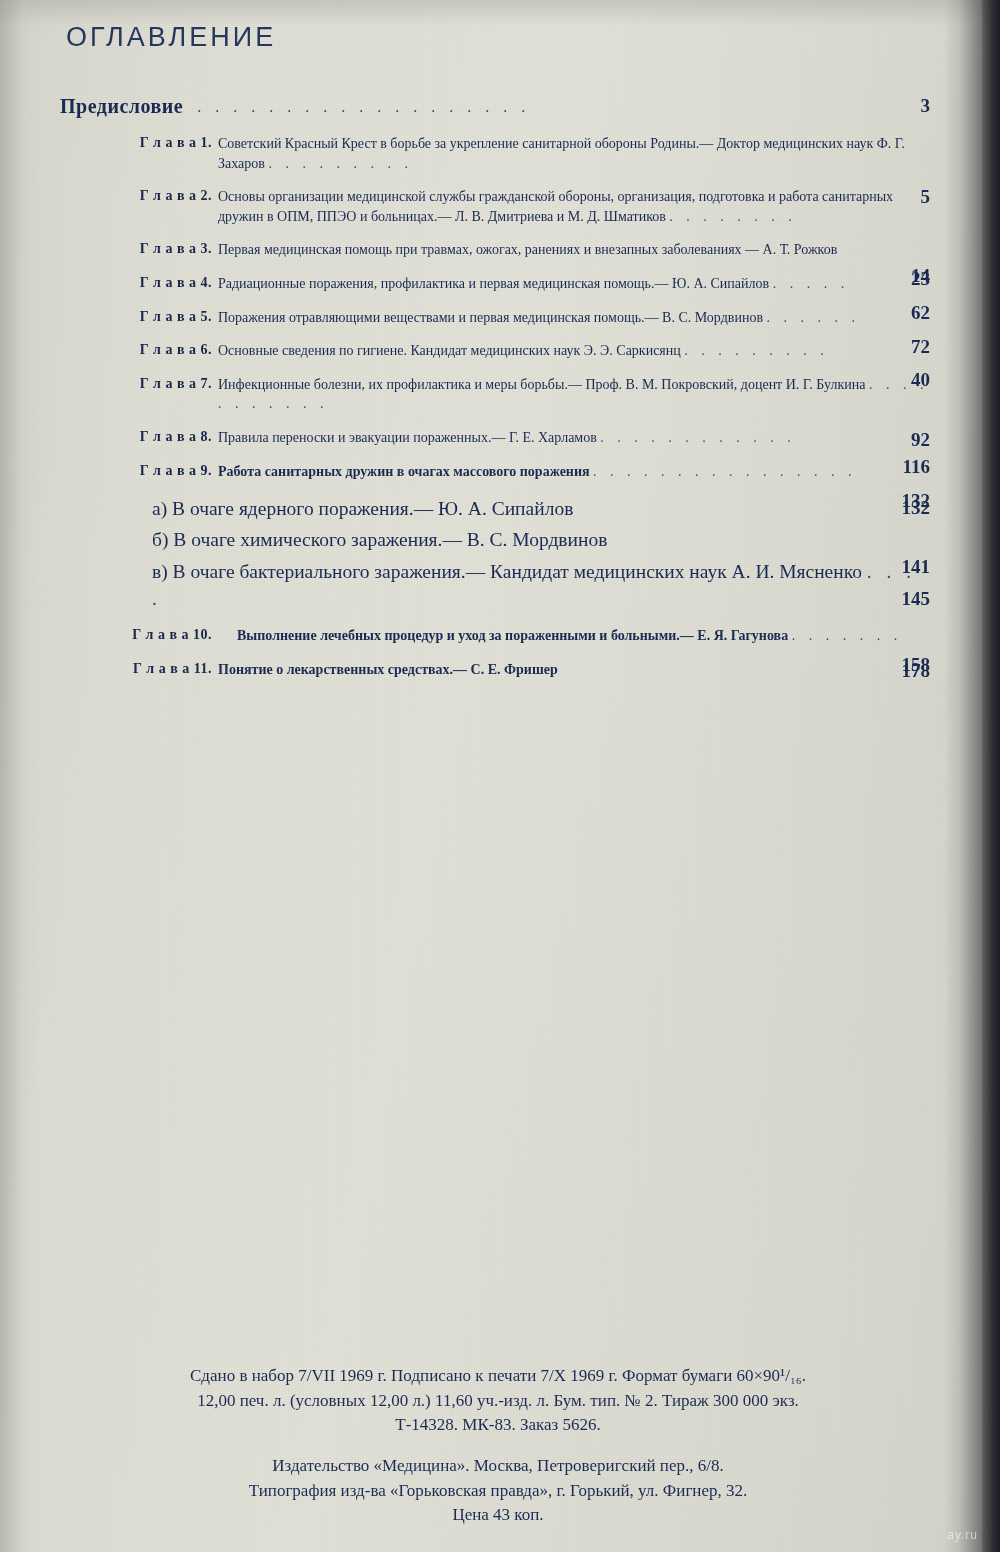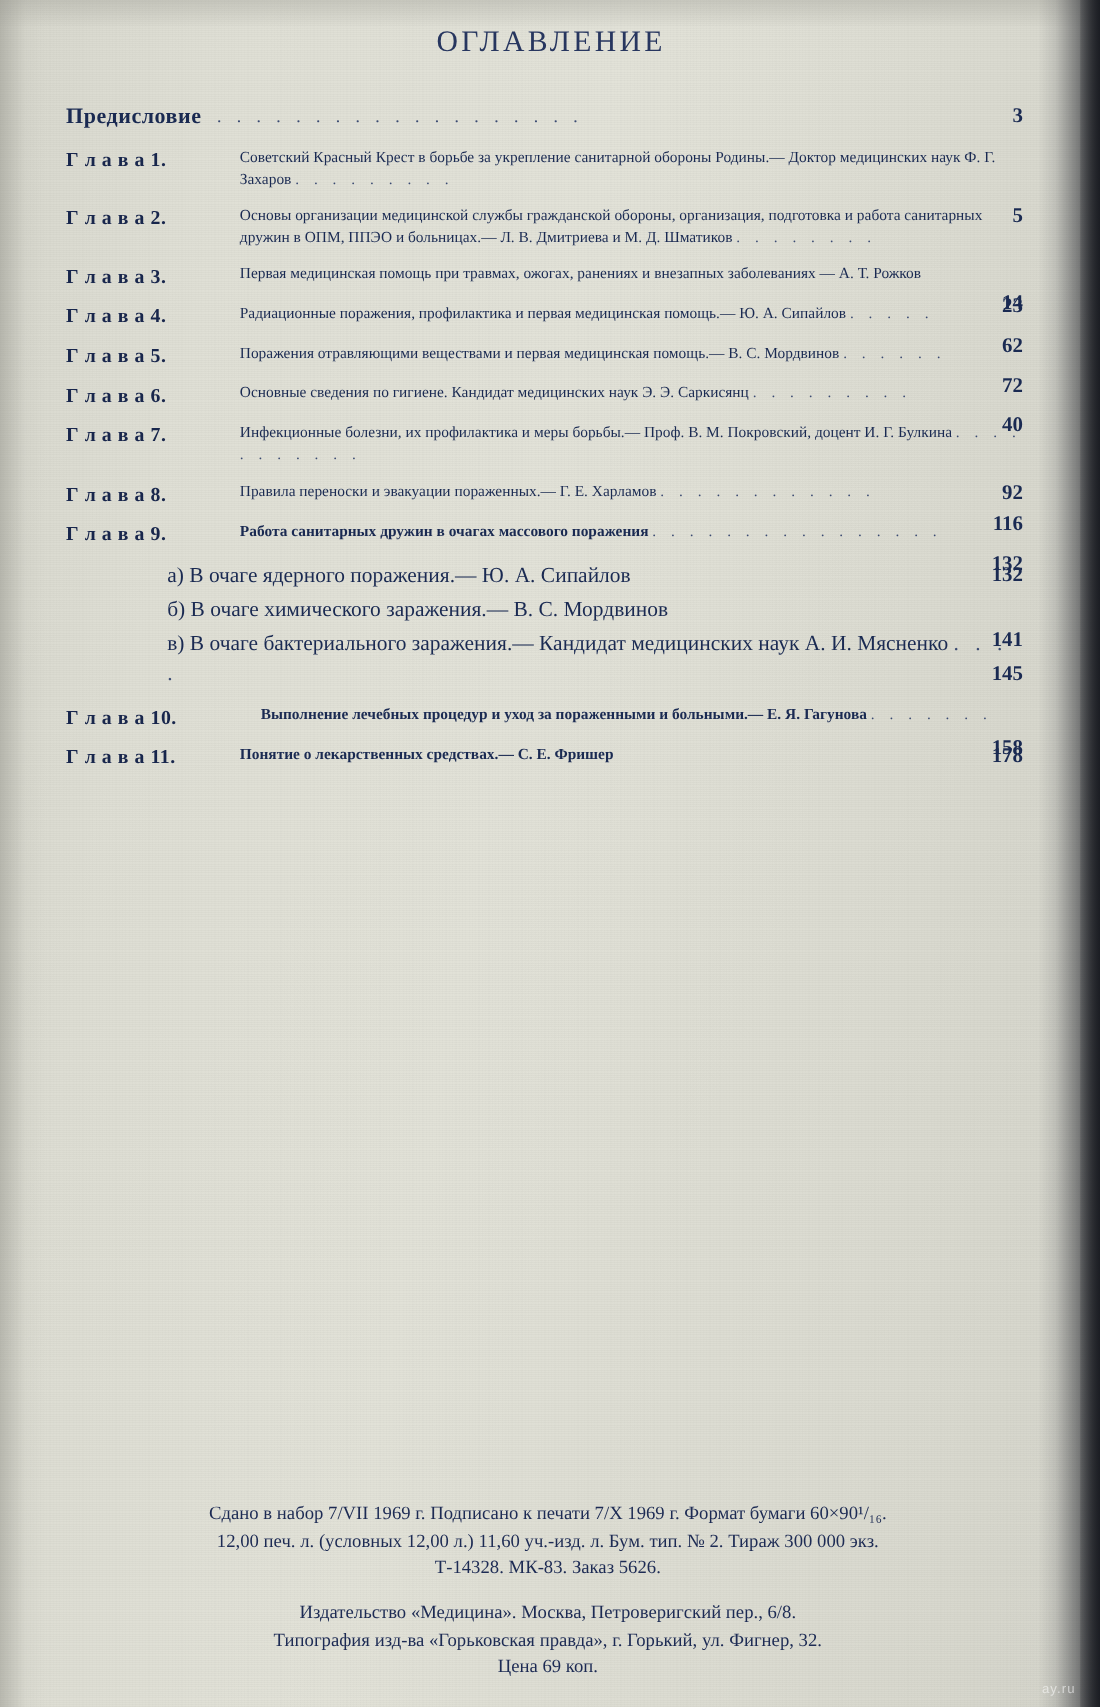--- a/index.html
+++ b/index.html
@@ -67,49 +67,50 @@
   .content {
     position: absolute;
     left: 56px;
     top: 0;
     width: 880px;
     height: 100%;
     color: #1a2a52;
   }
 
   .toc-title {
-    text-align: center;
+    text-align: left;
     font-size: 27px;
     letter-spacing: 3px;
     color: #27365f;
     margin-top: 22px;
     margin-left: 10px;
-    font-family: Liberation Serif, serif;
+    font-family: Liberation Sans, sans-serif;
   }
 
   .toc {
     margin-top: 42px;
     margin-left: 4px;
     width: 870px;
   }
 
   .entry {
     display: flex;
     align-items: flex-start;
     margin-bottom: 14px;
     position: relative;
   }
   .entry .label {
     flex: 0 0 auto;
     font-weight: bold;
-    font-size: 18px;
+    font-size: 14px;
     white-space: nowrap;
     letter-spacing: 0.5px;
     color: #18264c;
     padding-top: 1px;
+    text-align: right;
   }
   .entry .label.wide { min-width: 152px; }
   .entry .body {
     flex: 1 1 auto;
     font-size: 14px;
     line-height: 1.40;
     color: #1a2a52;
     padding-left: 6px;
   }
   .entry .body.bold-lead { font-weight: bold; }
@@ -311,20 +312,20 @@
 
   <div class="imprint">
     <div class="grp">
       <div class="line">Сдано в набор 7/VII 1969 г. Подписано к печати 7/X 1969 г. Формат бумаги 60×90¹/₁₆.</div>
       <div class="line">12,00 печ. л. (условных 12,00 л.) 11,60 уч.-изд. л. Бум. тип. № 2. Тираж 300 000 экз.</div>
       <div class="line">Т-14328. МК-83. Заказ 5626.</div>
     </div>
     <div class="grp">
       <div class="line">Издательство «Медицина». Москва, Петроверигский пер., 6/8.</div>
       <div class="line">Типография изд-ва «Горьковская правда», г. Горький, ул. Фигнер, 32.</div>
-      <div class="line">Цена 69 коп.</div>
+      <div class="line">Цена 43 коп.</div>
     </div>
   </div>
 
   <div class="binding"></div>
   <div class="binding-dark"></div>
   <div class="watermark">ay.ru</div>
 </div>
 
 </body></html>

